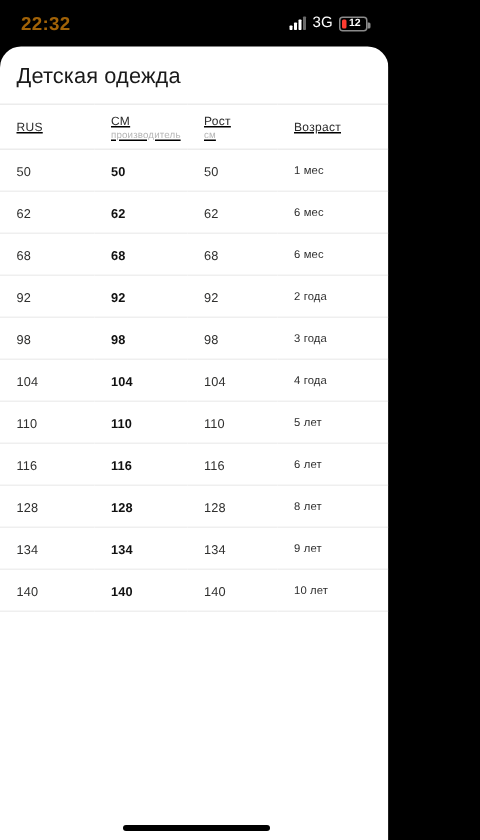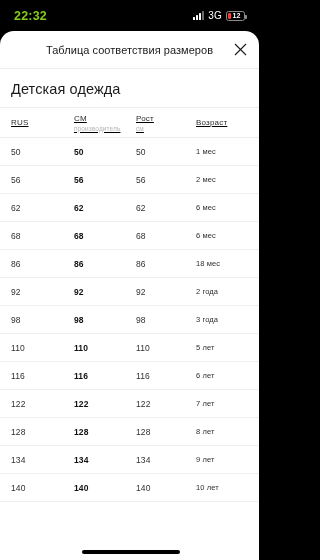--- a/index.html
+++ b/index.html
@@ -33,21 +33,21 @@
     display: flex;
     align-items: center;
     justify-content: space-between;
     padding: 0 14px;
     box-sizing: border-box;
   }
   .sb-time {
     font-size: 12.5px;
     font-weight: 600;
     letter-spacing: 0.2px;
-    color: #84cc16;
+    color: #a16207;
   }
   .sb-right {
     display: flex;
     align-items: center;
     gap: 4px;
   }
   .signal {
     display: flex;
     align-items: flex-end;
     gap: 1px;
@@ -249,29 +249,20 @@
       <span class="sb-net">3G</span>
       <span class="battery">
         <span class="bat-fill"></span>
         <span class="bat-num">12</span>
       </span>
     </div>
   </div>
 
   <div class="sheet">
 
-    <div class="sheet-head">
-      <div class="sheet-title">Таблица соответствия размеров</div>
-      <div class="close-btn">
-        <svg width="13" height="13" viewBox="0 0 13 13" aria-hidden="true">
-          <line x1="1" y1="1" x2="12" y2="12" stroke="#1a1a1a" stroke-width="1.1"></line>
-          <line x1="12" y1="1" x2="1" y2="12" stroke="#1a1a1a" stroke-width="1.1"></line>
-        </svg>
-      </div>
-    </div>
 
     <div class="page-title">Детская одежда</div>
 
     <table class="tbl">
       <colgroup>
         <col class="col-rus">
           <col class="col-cm">
           <col class="col-rost">
           <col class="col-vozr">
       </colgroup>
@@ -296,74 +287,62 @@
         </tr>
       </thead>
       <tbody id="tbody">
           <tr>
             <td>50</td>
             <td class="cm">50</td>
             <td>50</td>
             <td class="age">1 мес</td>
           </tr>
           <tr>
-            <td>56</td>
-            <td class="cm">56</td>
-            <td>56</td>
-            <td class="age">2 мес</td>
-          </tr>
-          <tr>
             <td>62</td>
             <td class="cm">62</td>
             <td>62</td>
             <td class="age">6 мес</td>
           </tr>
           <tr>
             <td>68</td>
             <td class="cm">68</td>
             <td>68</td>
             <td class="age">6 мес</td>
           </tr>
           <tr>
-            <td>86</td>
-            <td class="cm">86</td>
-            <td>86</td>
-            <td class="age">18 мес</td>
-          </tr>
-          <tr>
             <td>92</td>
             <td class="cm">92</td>
             <td>92</td>
             <td class="age">2 года</td>
           </tr>
           <tr>
             <td>98</td>
             <td class="cm">98</td>
             <td>98</td>
             <td class="age">3 года</td>
           </tr>
           <tr>
+            <td>104</td>
+            <td class="cm">104</td>
+            <td>104</td>
+            <td class="age">4 года</td>
+          </tr>
+          <tr>
             <td>110</td>
             <td class="cm">110</td>
             <td>110</td>
             <td class="age">5 лет</td>
           </tr>
           <tr>
             <td>116</td>
             <td class="cm">116</td>
             <td>116</td>
             <td class="age">6 лет</td>
           </tr>
           <tr>
-            <td>122</td>
-            <td class="cm">122</td>
-            <td>122</td>
-            <td class="age">7 лет</td>
-          </tr>
-          <tr>
             <td>128</td>
             <td class="cm">128</td>
             <td>128</td>
             <td class="age">8 лет</td>
           </tr>
           <tr>
             <td>134</td>
             <td class="cm">134</td>
             <td>134</td>
             <td class="age">9 лет</td>

